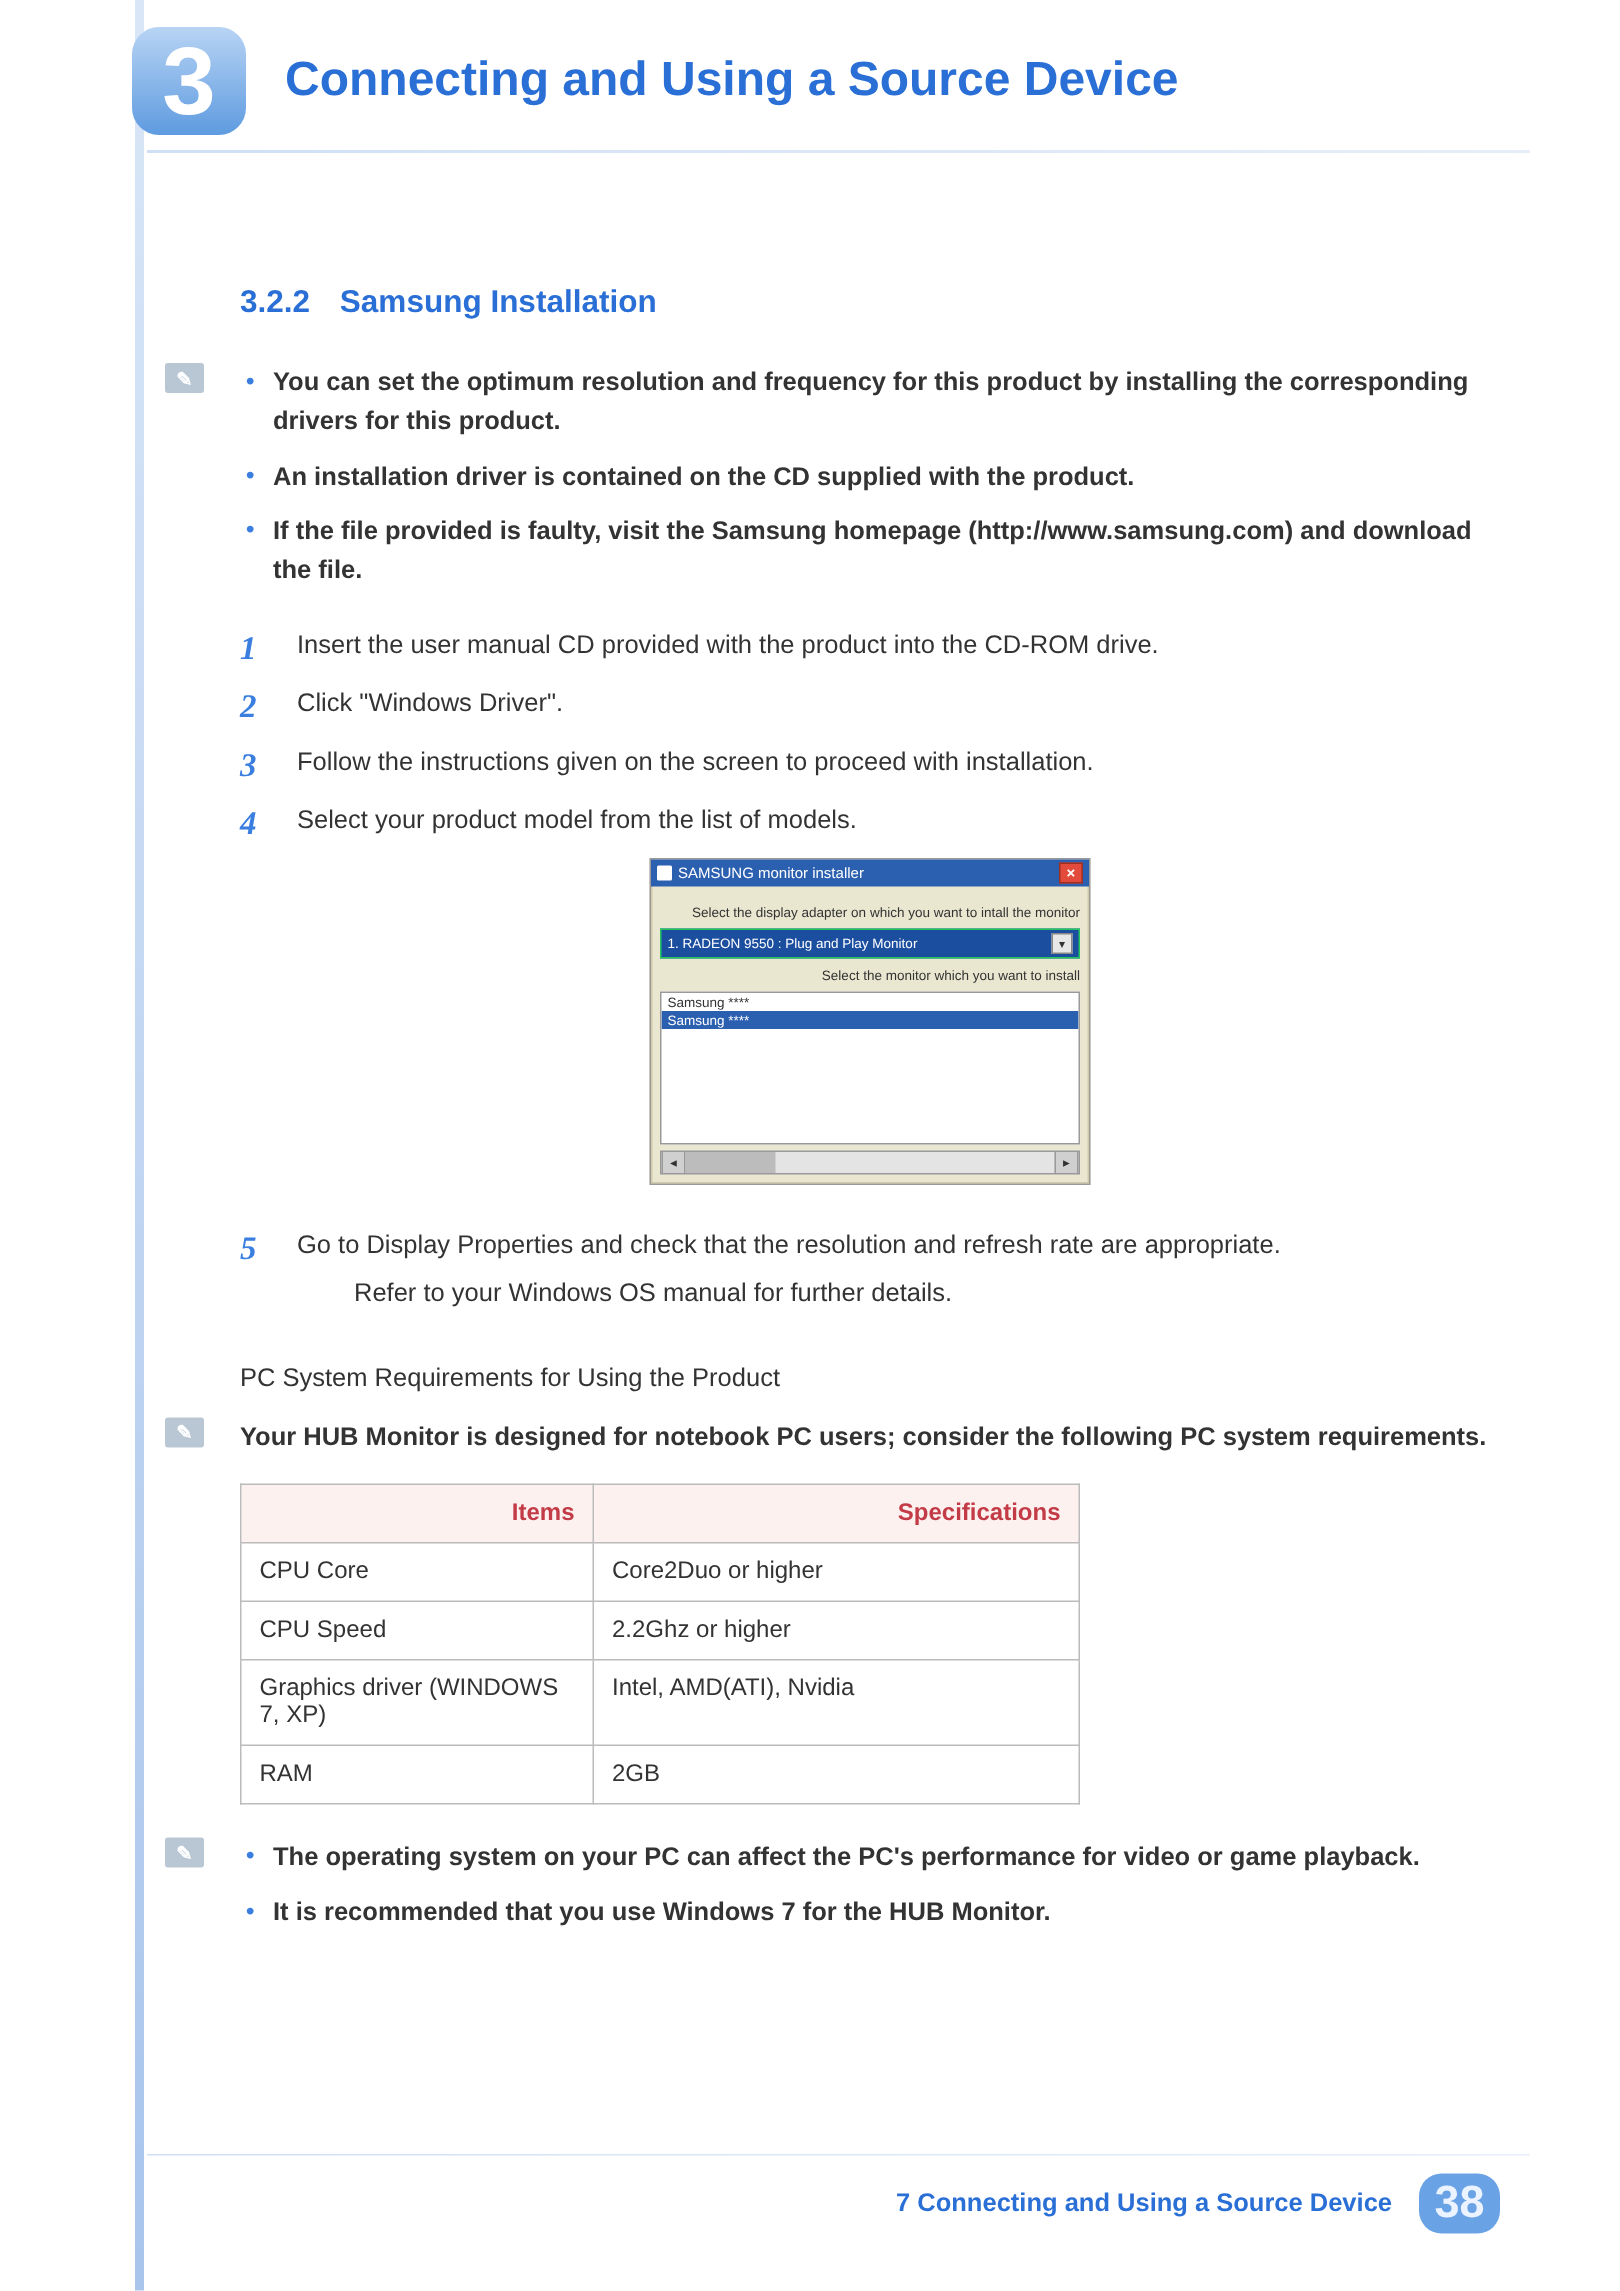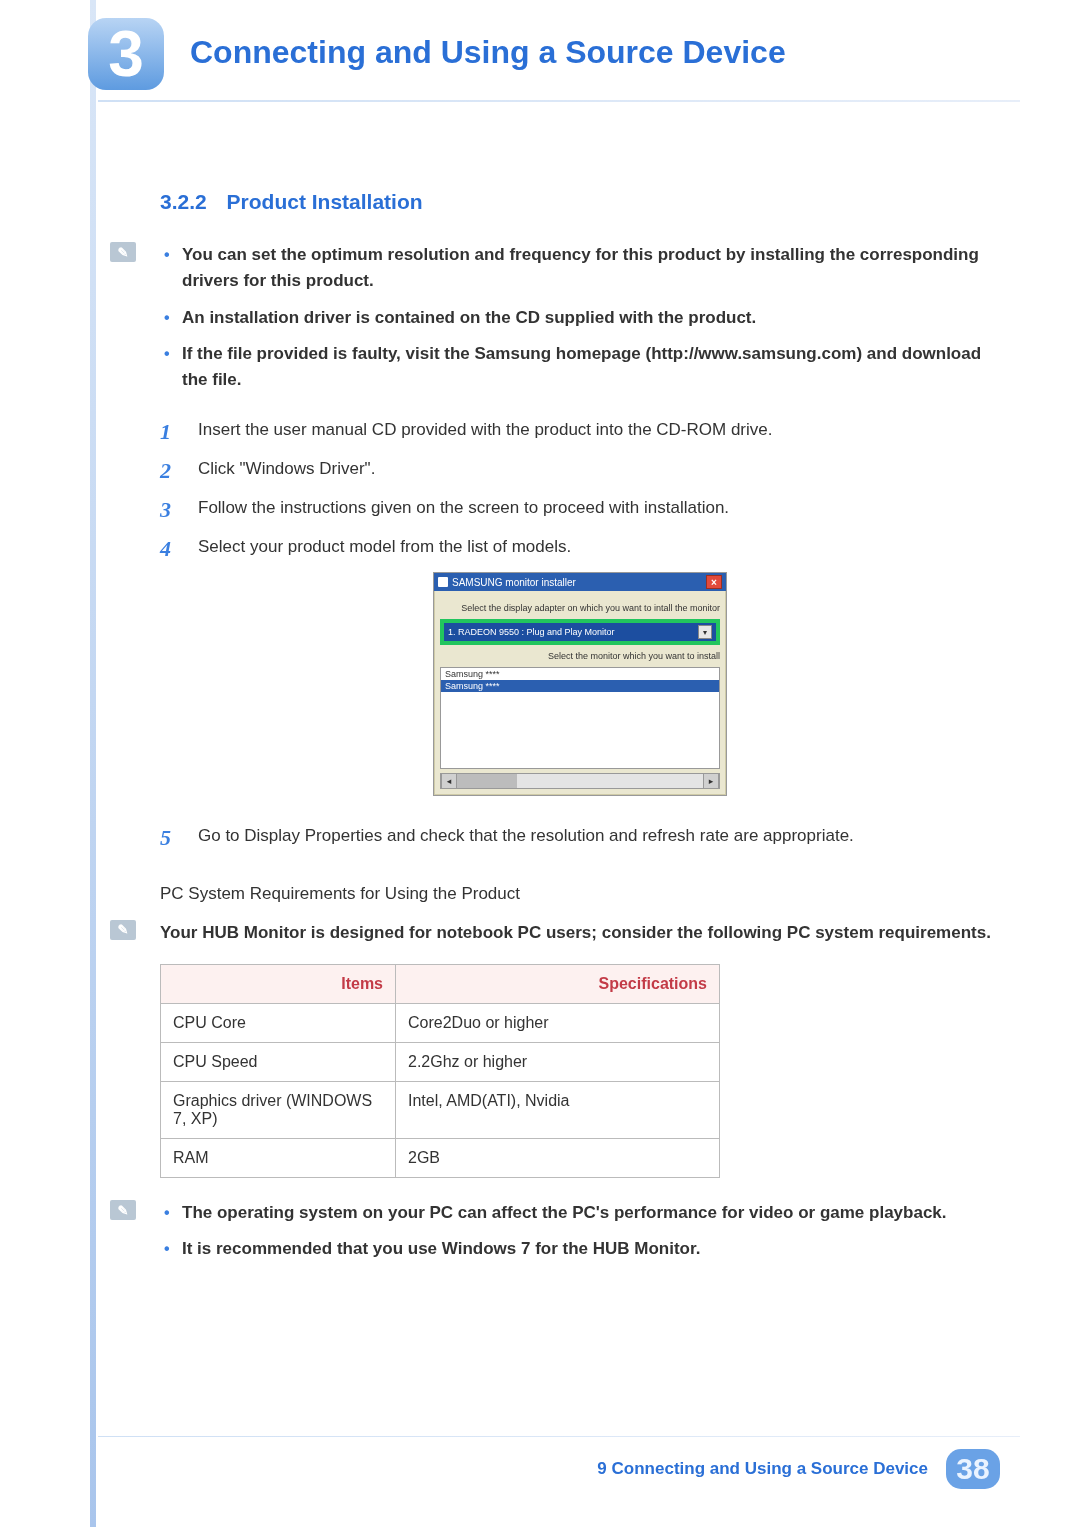--- a/index.html
+++ b/index.html
@@ -156,21 +156,21 @@
     width:10px;height:10px;background:#fff;border-radius:1px;
   }
   .installer .close {
     width: 14px; height: 12px; background:#e24a3b; color:#fff;
     display:flex;align-items:center;justify-content:center;
     font-size:10px; font-weight:bold; border:1px solid #9a2f23;
   }
   .installer .body { padding: 6px; }
   .installer .prompt { text-align:right; font-size:9px; color:#333; margin:6px 0;}
   .installer .combo {
-    border:4px solid #22c55e; background:#1c4ea0; color:#fff;
+    border:1px solid #22c55e; background:#1c4ea0; color:#fff;
     padding:2px 4px; display:flex; justify-content:space-between; align-items:center;
     font-size:9px;
   }
   .installer .combo .arrow {
     width:12px;height:12px;background:#e7e7e7;border:1px solid #888;
     display:flex;align-items:center;justify-content:center;color:#333;font-size:8px;
   }
   .installer .listbox {
     border:1px solid #999; background:#fff; height:100px; margin-top:4px;overflow:hidden;
   }
@@ -252,21 +252,21 @@
 
   <div class="chapter-badge">
     <span>3</span>
   </div>
   <div class="chapter-title">Connecting and Using a Source Device</div>
   <div class="top-rule"></div>
 
   <div class="content">
     <div class="section-heading">
       <span class="num">3.2.2</span>
-      <span>Product Installation</span>
+      <span>Samsung Installation</span>
     </div>
 
     <div class="note-block">
       <div class="note-icon"></div>
       <ul class="bullets">
         <li>You can set the optimum resolution and frequency for this product by installing the corresponding drivers for this product.</li>
         <li>An installation driver is contained on the CD supplied with the product.</li>
         <li>If the file provided is faulty, visit the Samsung homepage (http://www.samsung.com) and download the file.</li>
       </ul>
     </div>
@@ -304,20 +304,21 @@
             </div>
           <div class="btn">▸</div>
         </div>
       </div>
     </div>
 
     <ol class="steps">
       <li>
         <span class="step-num">5</span>
         <span>Go to Display Properties and check that the resolution and refresh rate are appropriate.</span>
+        <span class="indent">Refer to your Windows OS manual for further details.</span>
       </li>
     </ol>
 
     <div class="subhead">PC System Requirements for Using the Product</div>
 
     <div class="note-block" style="margin-bottom:18px;">
       <div class="note-icon"></div>
       <div style="font-size:17px;line-height:1.55;">Your HUB Monitor is designed for notebook PC users; consider the following PC system requirements.</div>
     </div>
 
@@ -352,16 +353,16 @@
       <div class="note-icon"></div>
       <ul class="bullets">
         <li>The operating system on your PC can affect the PC's performance for video or game playback.</li>
         <li>It is recommended that you use Windows 7 for the HUB Monitor.</li>
       </ul>
     </div>
   </div>
 
   <div class="bottom-rule"></div>
   <div class="footer">
-    <span class="ftxt">9 Connecting and Using a Source Device</span>
+    <span class="ftxt">7 Connecting and Using a Source Device</span>
     <span class="fnum">38</span>
   </div>
 </div>
 
 </body></html>

